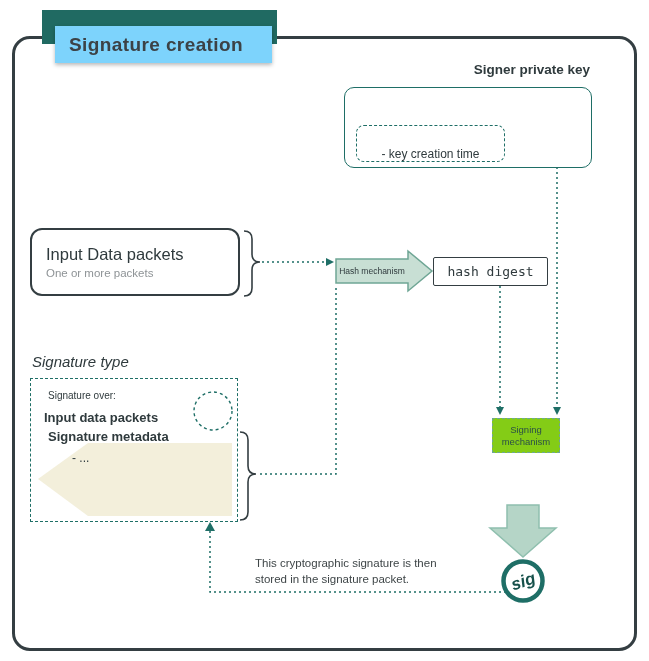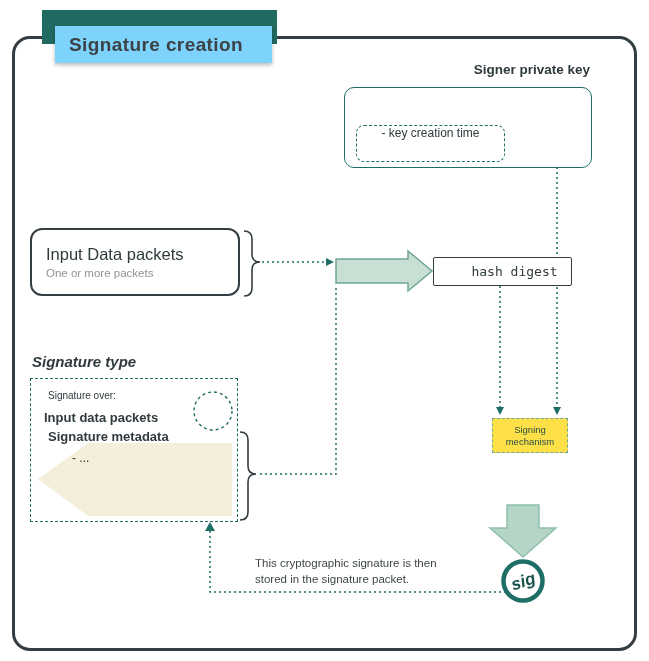--- a/index.html
+++ b/index.html
@@ -24,48 +24,48 @@
     display:flex;align-items:center;padding-left:14px;
     font-size:19px;font-weight:700;letter-spacing:.4px;color:#3c4246;
   }
   .signer-key-label{left:418px;top:62px;width:172px;text-align:right;
     font-size:13.5px;font-weight:700;color:#2f3a3d;}
   .component-box{left:344px;top:87px;width:246px;height:79px;
     border:1.6px solid #1e6e66;border-radius:10px;background:#fff;}
   .component-title{left:357px;top:97px;font-size:13.5px;font-weight:600;color:#2f3a3d;margin-top:35px;}
   .creation-box{left:356px;top:125px;width:147px;height:35px;
     border:1.4px dashed #1e6e66;border-radius:8px;
-    display:flex;align-items:flex-start;justify-content:center;
+    display:flex;align-items:flex-end;justify-content:center;
     font-size:12px;color:#2f3a3d;background:#fff;}
   .para{font-size:11.5px;line-height:1.35;color:#3f4648;}
   .para-hash{left:285px;top:202px;width:210px;}
   .para-signing{left:405px;top:456px;width:230px;}
   .para-stored{left:255px;top:556px;width:212px;}
   .input-box{left:30px;top:228px;width:192px;height:64px;
     border:2.6px solid #343e42;border-radius:12px;background:#fff;
     display:flex;flex-direction:column;justify-content:center;padding-left:14px;}
   .input-title{font-size:16.5px;font-weight:500;color:#2f3a3d;margin-bottom:3px;}
   .input-sub{font-size:11.5px;color:#8e9396;}
   .hash-mech-label{left:336px;top:259px;width:72px;height:24px;
     display:flex;align-items:center;justify-content:center;text-align:center;
     font-size:8.5px;color:#2f3a3d;}
   .hash-digest-box{left:433px;top:257px;width:113px;height:27px;
     border:1.6px solid #343e42;background:#fff;border-radius:2px;
     display:flex;align-items:center;justify-content:center;
-    font-family:"DejaVu Sans Mono",monospace;font-size:13px;color:#2f3a3d;padding-left:24px;}
+    font-family:"DejaVu Sans Mono",monospace;font-size:13px;color:#2f3a3d;}
   .sig-type-label{left:32px;top:353px;font-size:15px;font-style:italic;
-    font-weight:700;color:#2f3a3d;}
+    font-weight:400;color:#2f3a3d;}
   .sig-packet-box{left:30px;top:378px;width:206px;height:142px;
     border:1.4px dashed #1e6e66;background:transparent;}
   .sig-over{left:48px;top:390px;font-size:10px;color:#2f3a3d;}
   .sig-item1{left:44px;top:410px;font-size:13px;font-weight:700;color:#2f3a3d;}
   .sig-item2{left:48px;top:429px;font-size:13px;font-weight:700;color:#2f3a3d;}
   .sig-item3{left:72px;top:451px;font-size:12px;color:#2f3a3d;}
-  .signing-mech-box{left:492px;top:418px;width:76px;height:35px;
-    background:#fde047;border:1.3px dashed #6fa695;
+  .signing-mech-box{left:492px;top:418px;width:68px;height:35px;
+    background:#84cc16;border:1.3px dashed #6fa695;
     display:flex;align-items:center;justify-content:center;text-align:center;
     font-size:9.5px;line-height:1.25;color:#2c4f47;padding:2px;box-sizing:border-box;}
 </style>
 </head>
 <body>
 
 <div class="stage">
 
   <div class="abs container"></div>
 
@@ -123,20 +123,21 @@
   <div class="abs creation-box box">
     <span>- key creation time</span>
   </div>
 
 
   <div class="abs input-box box">
     <div class="input-title">Input Data packets</div>
     <div class="input-sub">One or more packets</div>
   </div>
 
+  <div class="abs hash-mech-label box">Hash mechanism</div>
 
   <div class="abs hash-digest-box box">
     <span>hash digest</span>
   </div>
 
   <div class="abs sig-type-label box">Signature type</div>
   <div class="abs sig-packet-box box"></div>
   <div class="abs sig-over box">Signature over:</div>
   <div class="abs sig-item1 box">Input data packets</div>
   <div class="abs sig-item2 box">Signature metadata</div>

